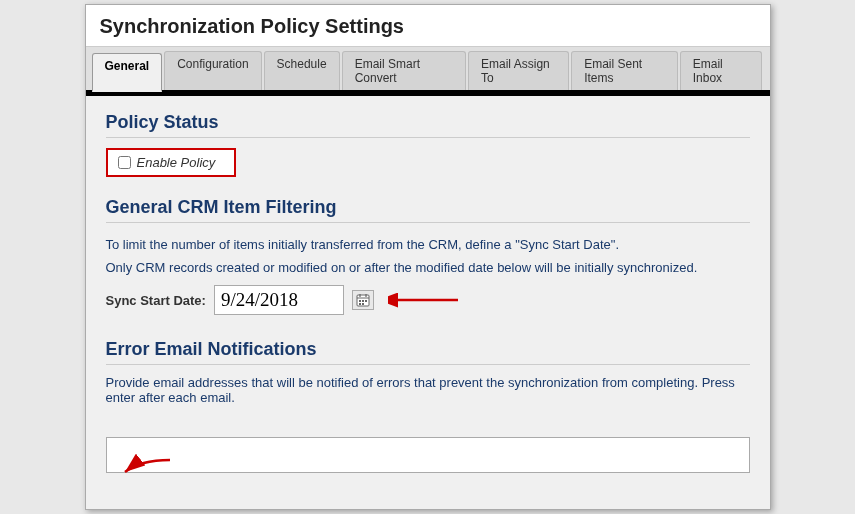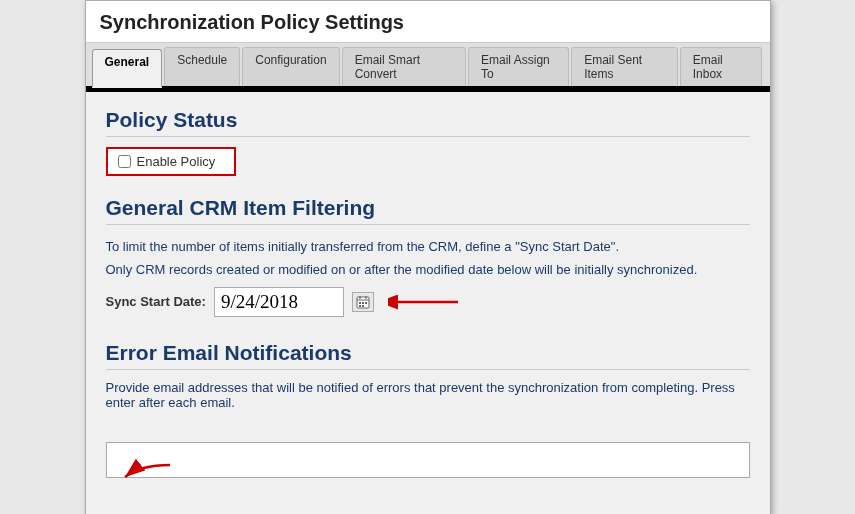--- a/index.html
+++ b/index.html
@@ -54,21 +54,21 @@
       color: #000;
       position: relative;
       bottom: -2px;
       z-index: 1;
     }
     .content {
       background: #f0f0f0;
       padding: 16px 20px;
     }
     .section-title {
-      font-size: 21px;
+      font-size: 18px;
       font-weight: bold;
       color: #1a3a6b;
       margin-bottom: 10px;
       padding-bottom: 4px;
       border-bottom: 1px solid #ccc;
     }
     .section {
       margin-bottom: 20px;
     }
     .policy-status-row {
@@ -88,20 +88,21 @@
     }
     .enable-policy-box input[type="checkbox"] {
       width: 13px;
       height: 13px;
       margin: 0;
     }
     .enable-policy-label {
       font-size: 13px;
       color: #333;
       white-space: nowrap;
+      font-style: italic;
     }
     .disabled-msg {
       background: #f9e0e0;
       border: 1px solid #e8b0b0;
       color: #cc0000;
       padding: 8px 14px;
       font-size: 13px;
       flex: 1;
     }
     .section-body {
@@ -166,22 +167,22 @@
     }
   </style>
 </head>
 <body>
 
 <div class="window">
   <div class="window-title">Synchronization Policy Settings</div>
 
   <div class="tabs">
     <div class="tab active">General</div>
+    <div class="tab">Configuration</div>
     <div class="tab">Schedule</div>
-    <div class="tab">Configuration</div>
     <div class="tab">Email Smart Convert</div>
     <div class="tab">Email Assign To</div>
     <div class="tab">Email Sent Items</div>
     <div class="tab">Email Inbox</div>
   </div>
 
   <div class="content">
 
     <div class="section">
       <div class="section-title">Policy Status</div>

